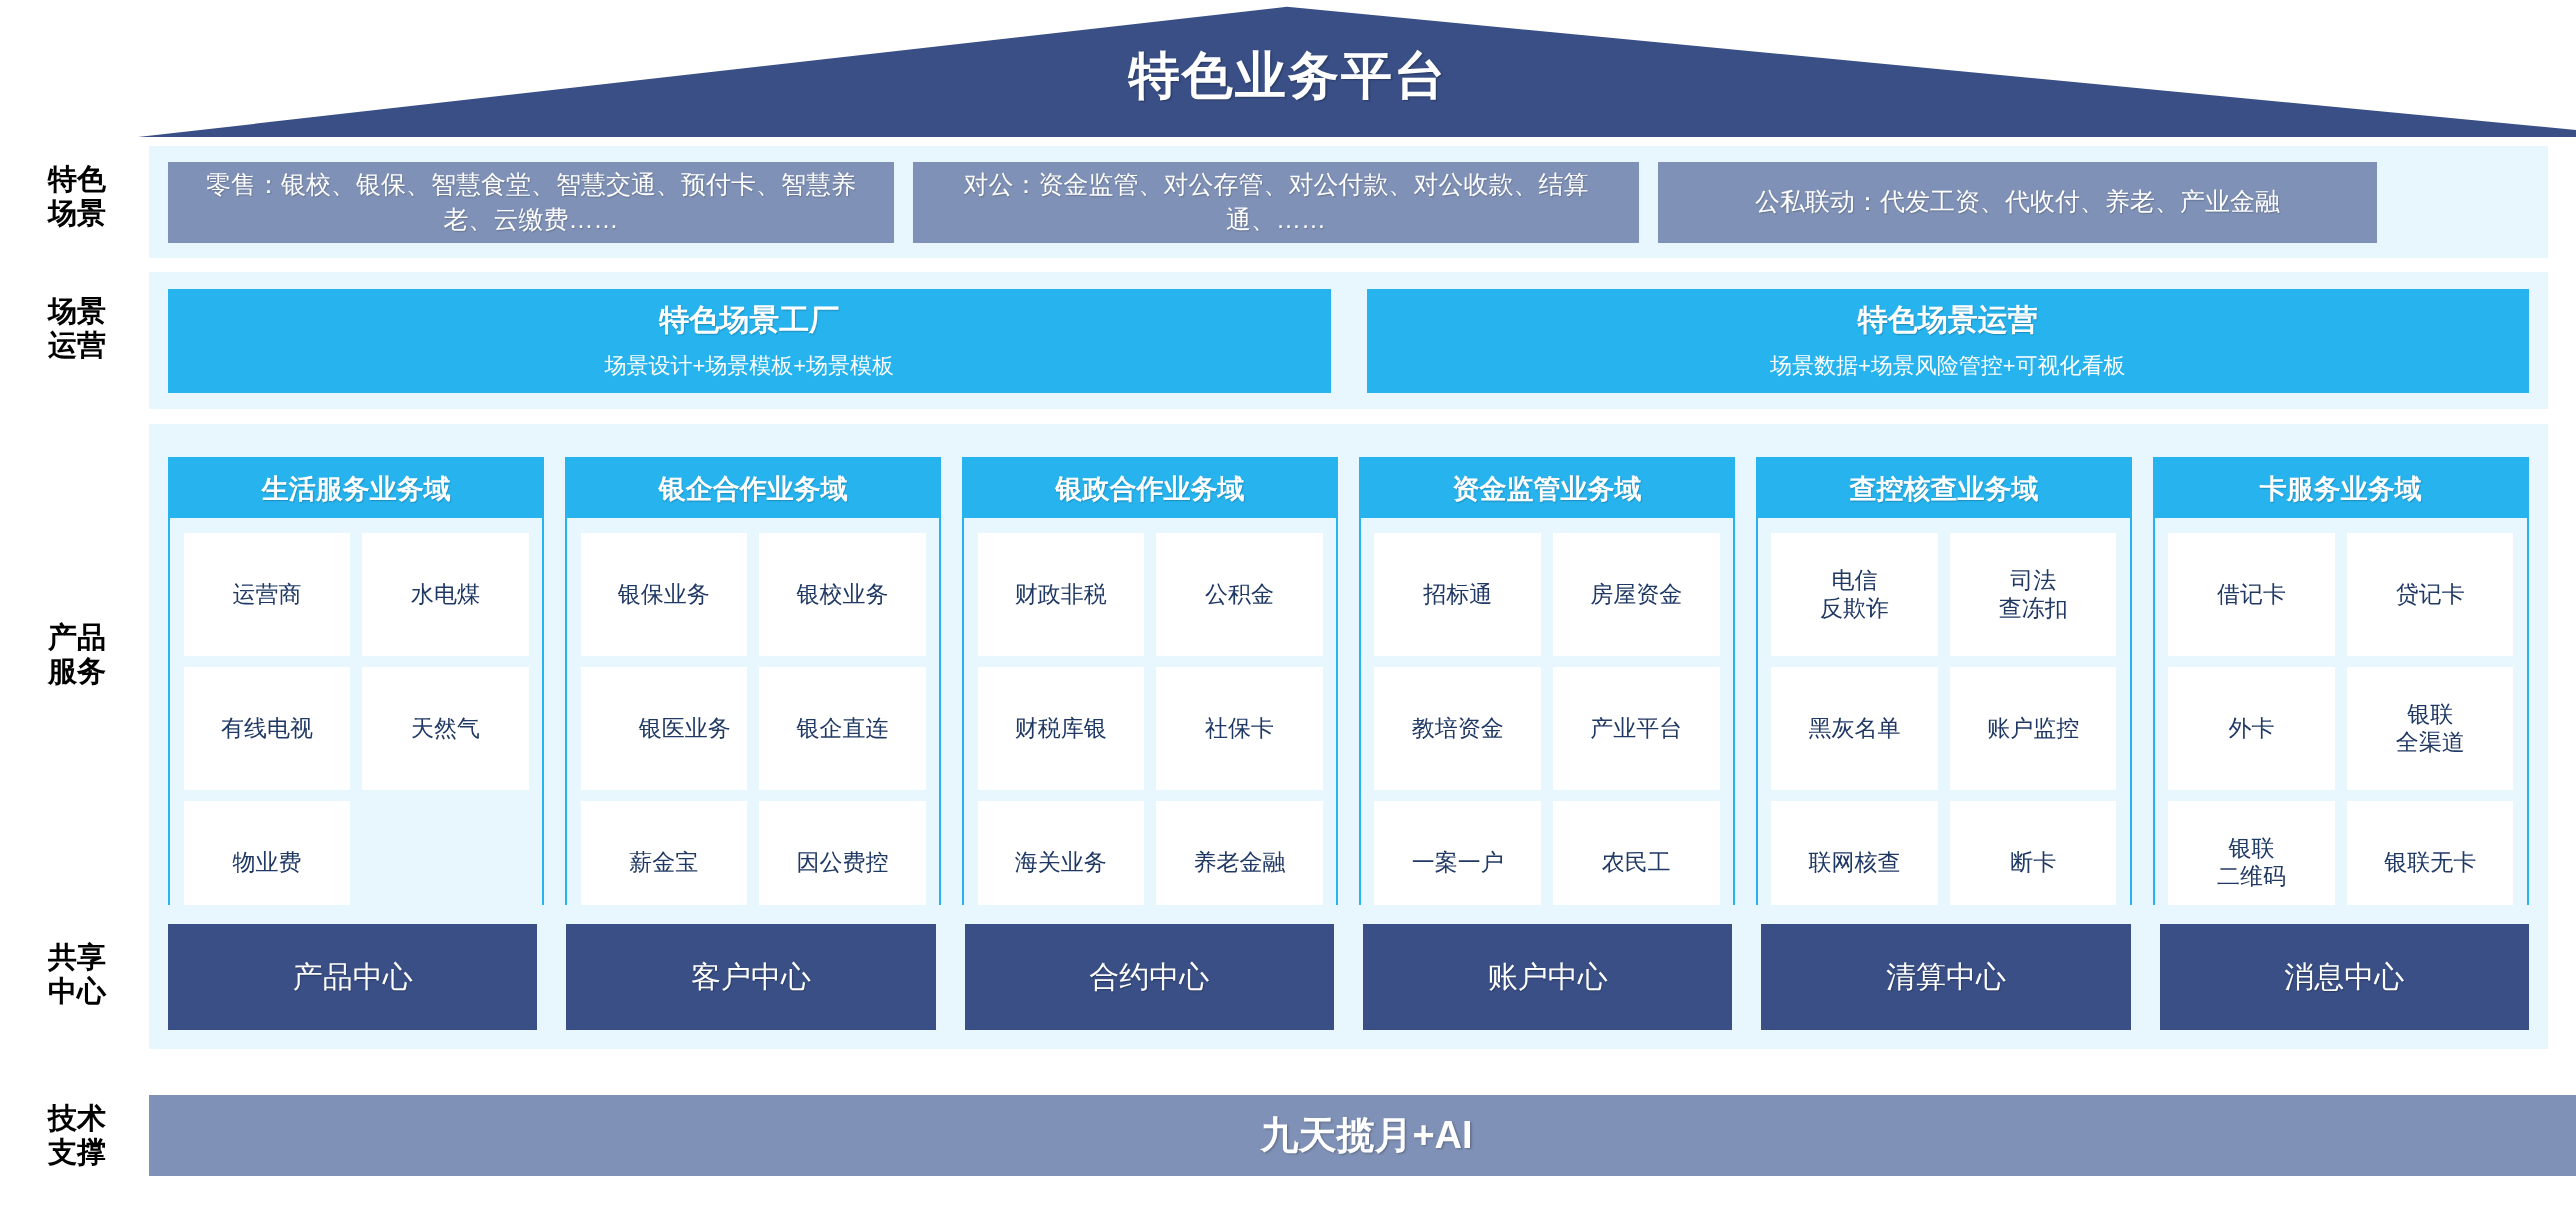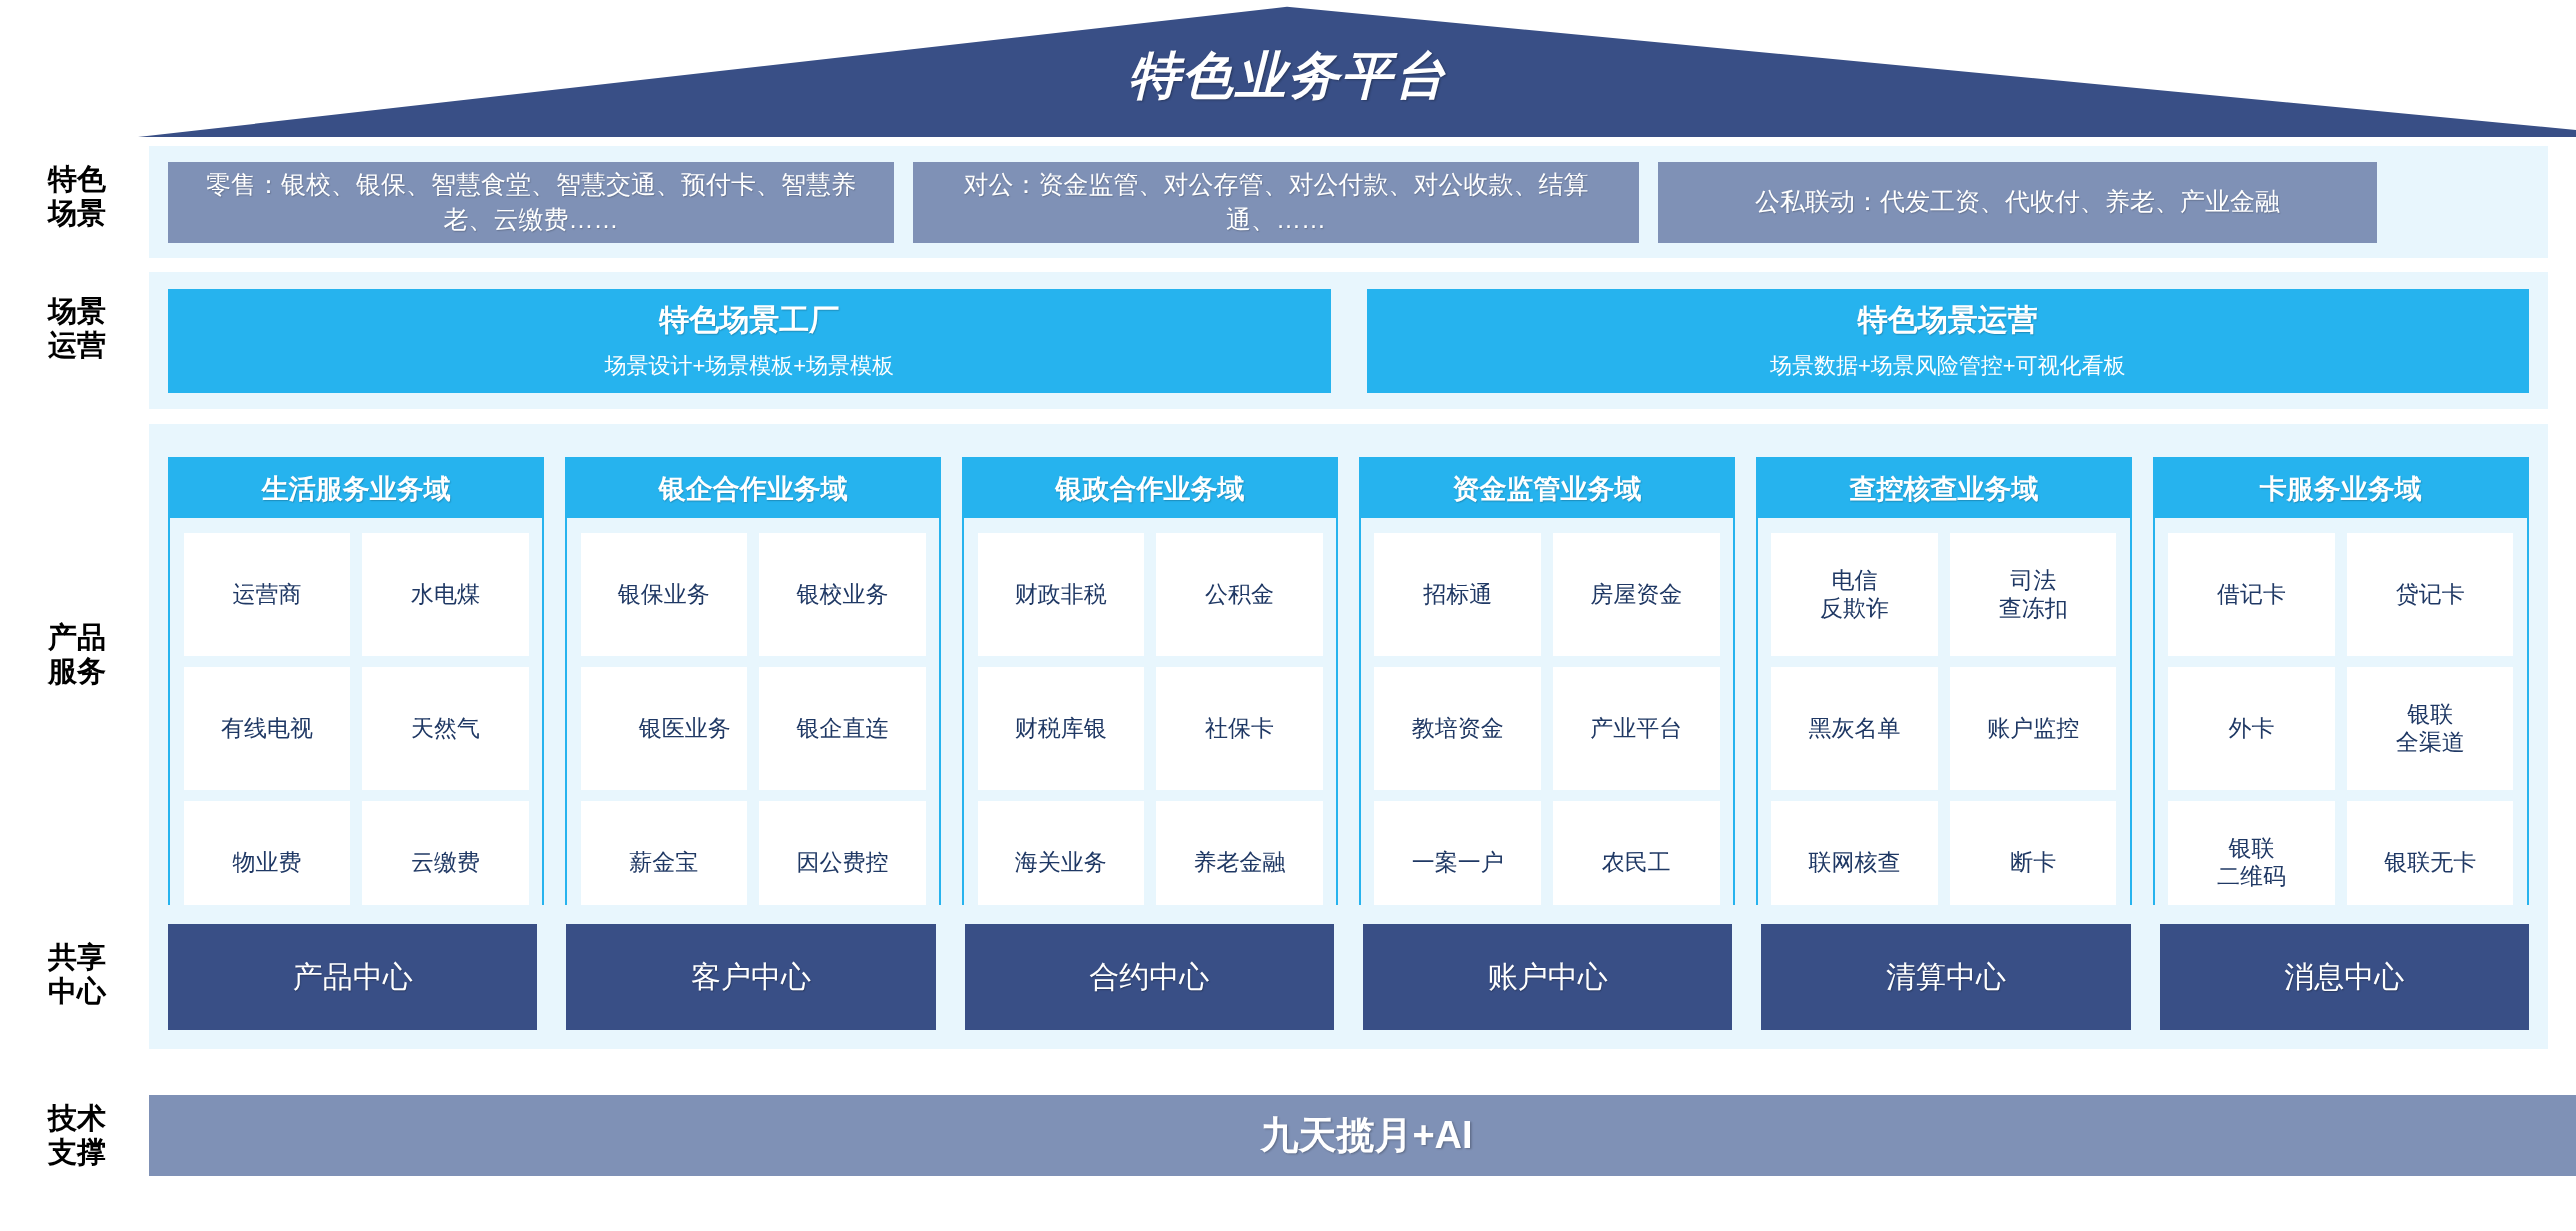--- a/index.html
+++ b/index.html
@@ -2,21 +2,21 @@
 <html lang="zh" style="font-size:11px"><head>
 <meta charset="utf-8">
 <style>
   html,body{margin:0;padding:0;background:#ffffff;}
   body{
     width:2576px;height:1232px;
     font-family:"Liberation Sans","DejaVu Sans",sans-serif;
     color:#1f3864;overflow:hidden;position:relative;
   }
   
-  .roof-wrap{position:absolute;left:0;top:0;width:2576px;height:137px;font-style:italic;}
+  .roof-wrap{position:absolute;left:0;top:0;width:2576px;height:137px;}
   .roof-shape{position:absolute;left:0;top:0;width:2576px;height:137px;
     background:#394f86;
     clip-path:polygon(138px 137px, 1287px 6.8px, 2576px 130px, 2576px 137px);
   }
   .roof-title{position:absolute;left:0;top:42px;width:2576px;text-align:center;
     color:#ffffff;font-size:51px;font-weight:bold;letter-spacing:2.1px;
     text-shadow:1.4px 1.4px 2.1px rgba(0,0,0,.28);}
   
   .band{position:absolute;background:#e8f6fd;}
   .row-label{position:absolute;left:19px;width:116px;text-align:center;
@@ -105,21 +105,20 @@
 <div class="band" id="band-prod">
   <div class="prod-row" id="product-columns">
       <div class="prod-col">
         <div class="prod-head">生活服务业务域</div>
         <div class="prod-grid">
           <div class="prod-cell" style="white-space: pre-line;">运营商</div>
           <div class="prod-cell" style="white-space: pre-line;">水电煤</div>
           <div class="prod-cell" style="white-space: pre-line;">有线电视</div>
           <div class="prod-cell" style="white-space: pre-line;">天然气</div>
           <div class="prod-cell" style="white-space: pre-line;">物业费</div>
-          <div class="prod-cell" style="white-space: pre-line;">云缴费</div>
         </div>
       </div>
       <div class="prod-col">
         <div class="prod-head">银企合作业务域</div>
         <div class="prod-grid">
           <div class="prod-cell" style="white-space: pre-line;">银保业务</div>
           <div class="prod-cell" style="white-space: pre-line;">银校业务</div>
           <div class="prod-cell" style="white-space: pre-line; padding-left: 42px;">银医业务</div>
           <div class="prod-cell" style="white-space: pre-line;">银企直连</div>
           <div class="prod-cell" style="white-space: pre-line;">薪金宝</div>

